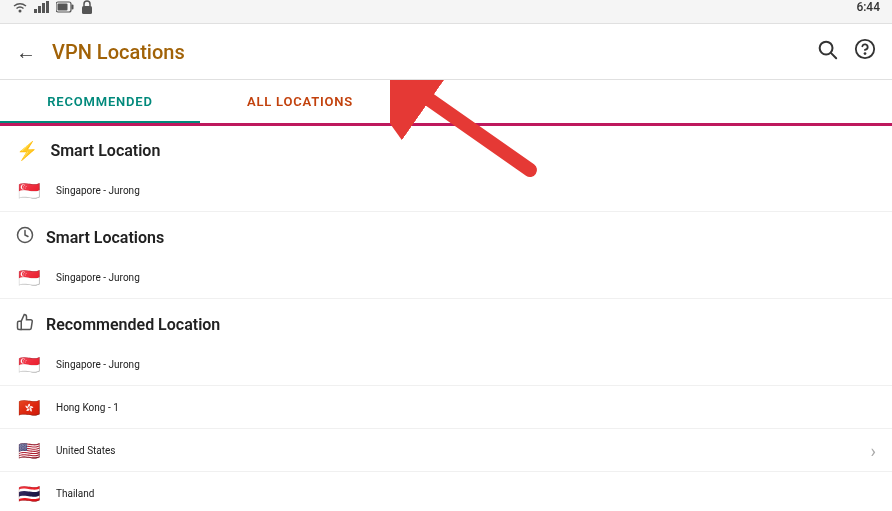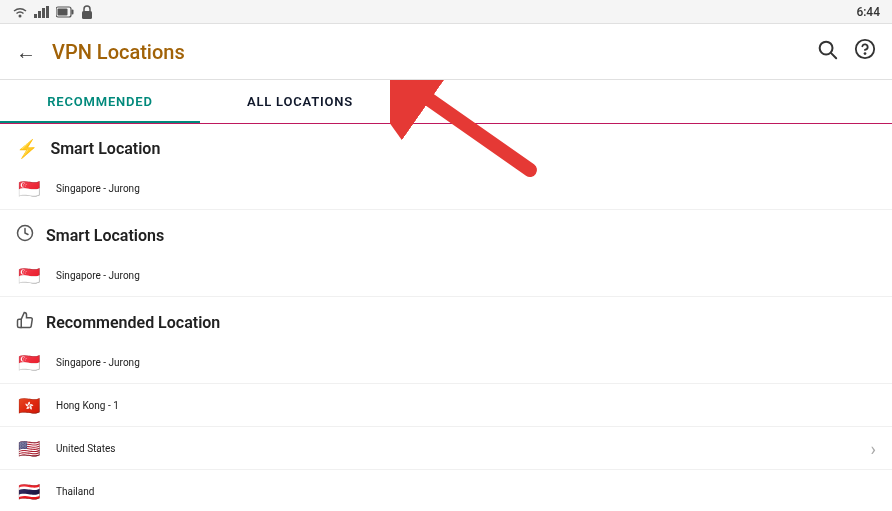--- a/index.html
+++ b/index.html
@@ -10,21 +10,21 @@
       font-family: 'Roboto', Arial, sans-serif;
       overflow: hidden;
       position: relative;
     }
 
     
     .status-bar {
       height: 24px;
       background: #f5f5f5;
       display: flex;
-      align-items: center;
+      align-items: flex-start;
       justify-content: space-between;
       padding: 0 12px;
       border-bottom: 1px solid #e0e0e0;
     }
     .status-icons {
       display: flex;
       gap: 6px;
       align-items: center;
     }
     .status-time {
@@ -68,32 +68,32 @@
     .header-icon {
       font-size: 22px;
       color: #333;
       cursor: pointer;
     }
 
     
     .tabs {
       display: flex;
       background: #fff;
-      border-bottom: 1px solid #be185d;
+      border-bottom: 3px solid #be185d;
     }
     .tab {
       flex: 1;
       max-width: 200px;
       padding: 14px 16px;
       text-align: center;
       font-size: 13px;
       font-weight: 600;
       letter-spacing: 0.8px;
       cursor: pointer;
-      color: #0f172a;
+      color: #c2410c;
       position: relative;
     }
     .tab.active {
       color: #00897b;
     }
     .tab.active::after {
       content: '';
       position: absolute;
       bottom: 0;
       left: 0;

